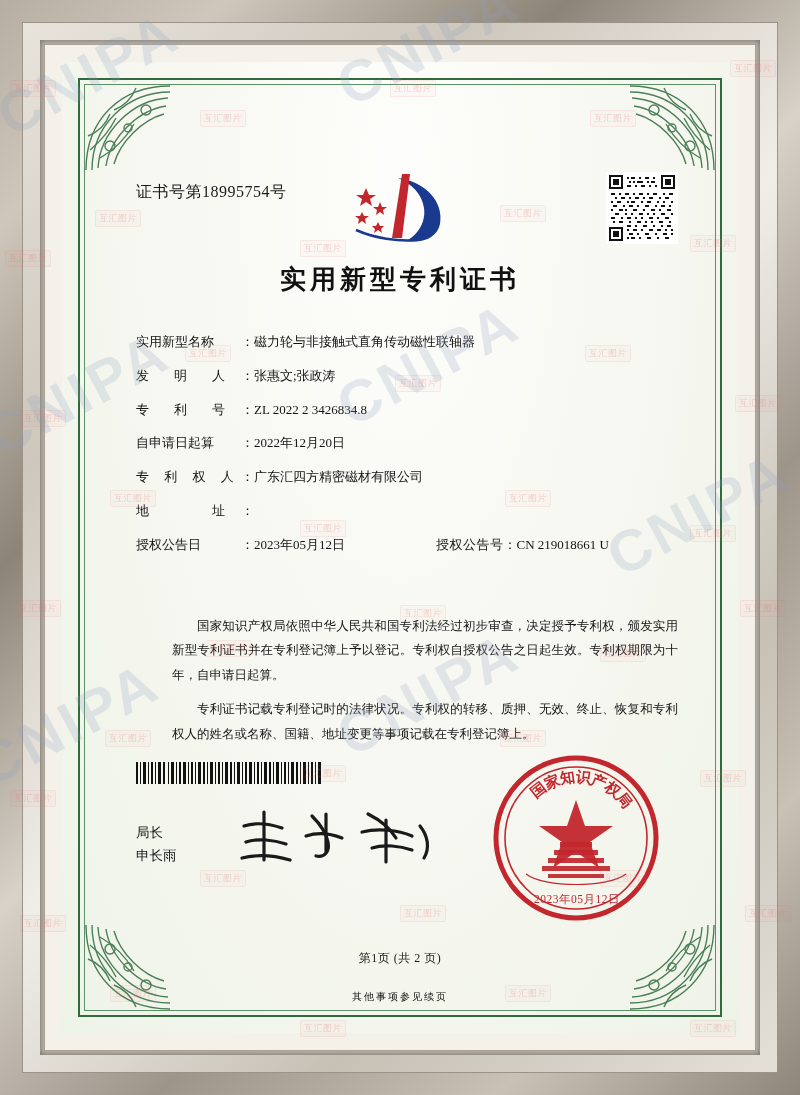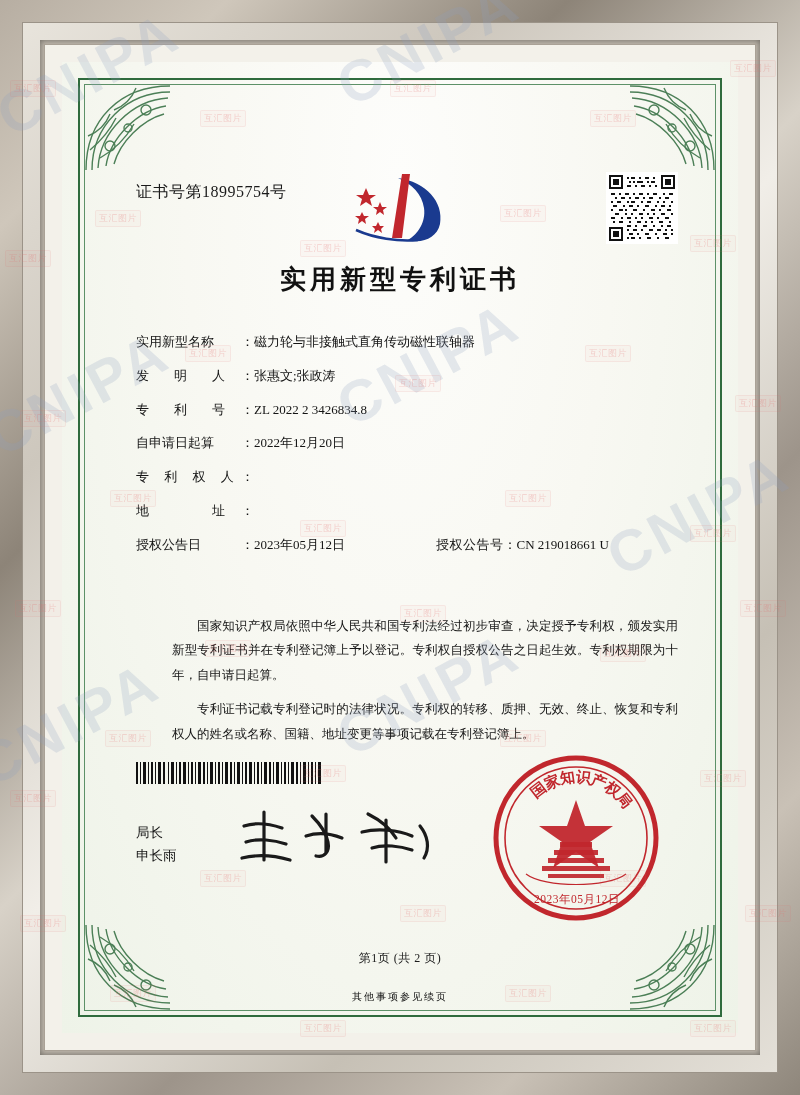--- a/index.html
+++ b/index.html
@@ -487,20 +487,21 @@
 
       <div class="row">
         <div class="label tight">自申请日起算</div>
         <div class="colon">：</div>
         <div class="value">2022年12月20日</div>
       </div>
 
       <div class="row">
         <div class="label">专 利 权 人</div>
         <div class="colon">：</div>
+        <div class="value">广东汇四方精密磁材有限公司</div>
       </div>
 
       <div class="row">
         <div class="label">地　　　址</div>
         <div class="colon">：</div>
       </div>
 
       <div class="row row-split">
         <div class="half left">
           <div class="label tight">授权公告日</div>

